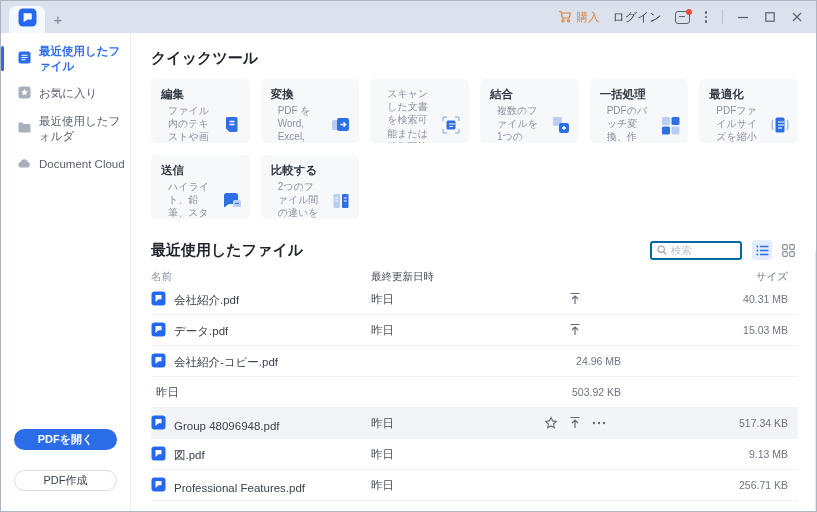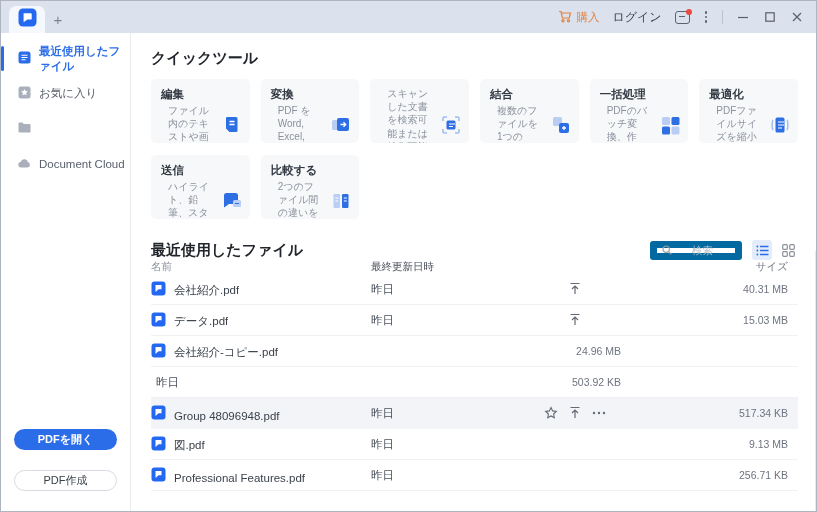--- a/index.html
+++ b/index.html
@@ -35,28 +35,28 @@
   .main { flex:1; padding:14px 18px 0 20px; position:relative; min-width:0; }
   .h-quick { font-size:15px; font-weight:bold; color:#22262c; margin:2px 0 11px; }
   .cards { display:grid; grid-template-columns:repeat(6,1fr); gap:12px 11px; }
   .card { background:#f7f8fa; border-radius:5px; height:64px; padding:8px 10px; position:relative; cursor:pointer; overflow:hidden; }
   .card h3 { font-size:11.5px; color:#333a44; white-space:nowrap; margin-bottom:2px; }
   .card p { font-size:10px; color:#8a919d; line-height:1.32; padding-right:26px;margin-left:7px; }
   .card .cicon { position:absolute; right:7px; bottom:7px; width:22px; height:22px; }
 
   .recent-head { display:flex; align-items:center; margin-top:21px; }
   .h-recent { font-size:15px; font-weight:bold; color:#22262c; }
-  .searchbox { margin-left:auto; width:92px; height:19px; border:7px solid #0369a1; border-radius:3px; display:flex; align-items:center; padding:0 5px; gap:20px; background:#fff; }
+  .searchbox { margin-left:auto; width:92px; height:19px; border:2px solid #0369a1; border-radius:3px; display:flex; align-items:center; padding:0 5px; gap:4px; background:#fff; }
   .searchbox input { border:none; outline:none; width:60px; font-size:10.5px; color:#3b424c; font-family:inherit; background:transparent; }
   .searchbox input::placeholder { color:#b9bfc8; }
   .vtoggle { width:20px; height:20px; border-radius:3px; display:flex; align-items:center; justify-content:center; cursor:pointer; }
   .vtoggle.listv { margin-left:10px; background:#e2ecfb; }
   .vtoggle.gridv { margin-left:6px; }
 
-  .thead { display:grid; grid-template-columns:215px 175px 90px 1fr; font-size:10.5px; color:#8b929c; }
+  .thead { display:grid; grid-template-columns:215px 175px 90px 1fr; margin-top:10px; font-size:10.5px; color:#8b929c; }
   .thead .c-mod { padding-left:5px; }
   .thead .c-size { justify-self:end; padding-right:10px; }
   .trow { display:grid; grid-template-columns:215px 175px 90px 1fr; height:31px; align-items:center; border-bottom:1px solid #eff1f4; font-size:11.5px; color:#3b424c; cursor:pointer; }
   .trow.hovered { background:#f2f4f7; border-bottom-color:#f2f4f7; }
   .c-name { display:flex; align-items:flex-end; gap:8px; min-width:0; }
   .c-name span { white-space:nowrap; overflow:hidden; text-overflow:ellipsis; }
   .c-mod { padding-left:5px; color:#4a515c; }
   .c-act { display:flex; gap:4px; }
   .aslot { width:20px; height:20px; display:flex; align-items:center; justify-content:center; visibility:hidden; cursor:pointer; }
   .aslot.show { visibility:visible; }
@@ -129,20 +129,21 @@
         <span><svg width="13" height="13" viewBox="0 0 13 13">
               <rect x="0.5" y="0.5" width="12" height="12" rx="2.5" fill="#aab0bb"></rect>
               <path d="M6.5 3l1 2.1 2.3.3-1.7 1.6.4 2.3-2-1.1-2 1.1.4-2.3L3.2 5.4l2.3-.3z" fill="#fff"></path>
             </svg></span>
         <span>お気に入り</span>
       </div>
       <div class="side-item">
         <span><svg width="13" height="11" viewBox="0 0 13 11">
               <path d="M0.5 1.5 a1 1 0 0 1 1-1 h3l1.2 1.5h5.8 a1 1 0 0 1 1 1 v6.5 a1 1 0 0 1 -1 1 h-10 a1 1 0 0 1 -1-1 z" fill="#aab0bb"></path>
             </svg></span>
+        <span>最近使用したフォルダ</span>
       </div>
       <div class="side-item">
         <span><svg width="13" height="10" viewBox="0 0 13 10">
               <path d="M3.2 9.5 a2.7 2.7 0 0 1 -.4-5.4 A3.6 3.6 0 0 1 9.8 4 a2.8 2.8 0 0 1 -.3 5.5 z" fill="#aab0bb"></path>
             </svg></span>
         <span>Document Cloud</span>
       </div>
       <button class="side-btn btn-open">PDFを開く</button>
       <button class="side-btn btn-create">PDF作成</button>
     </aside>

